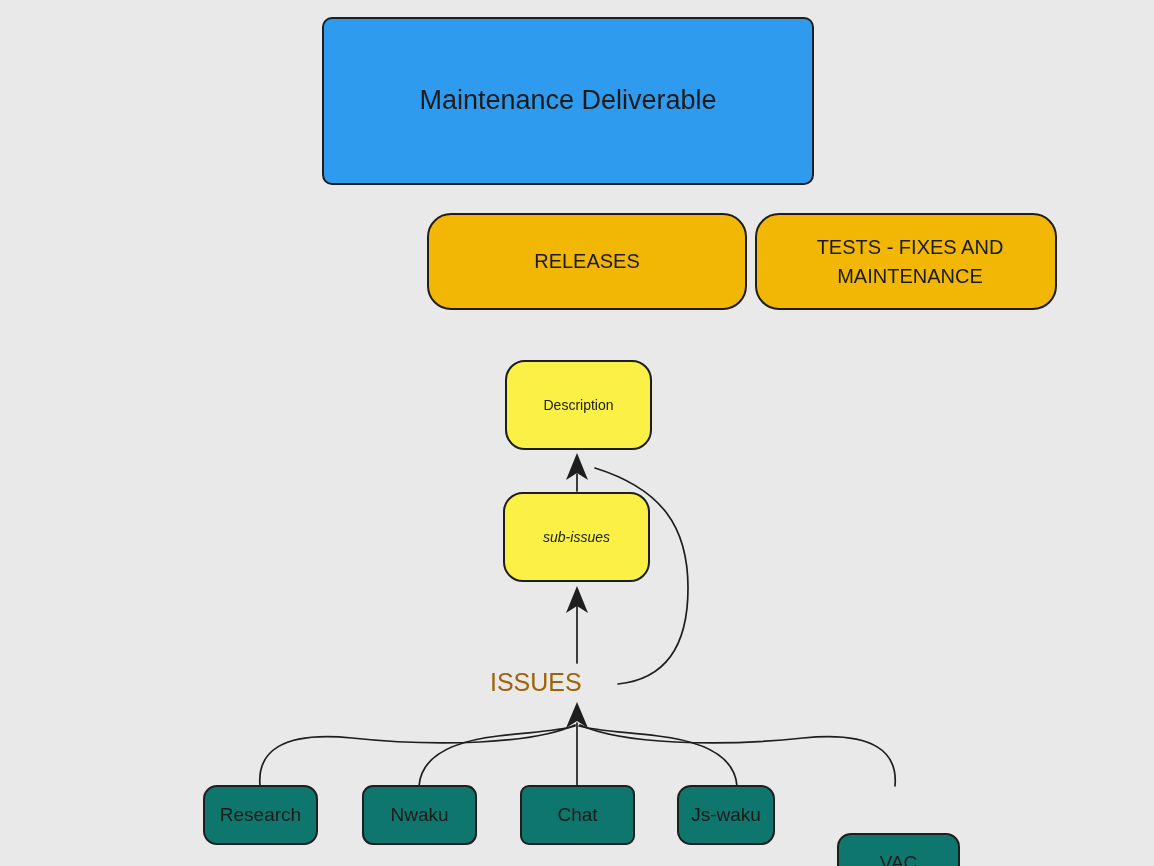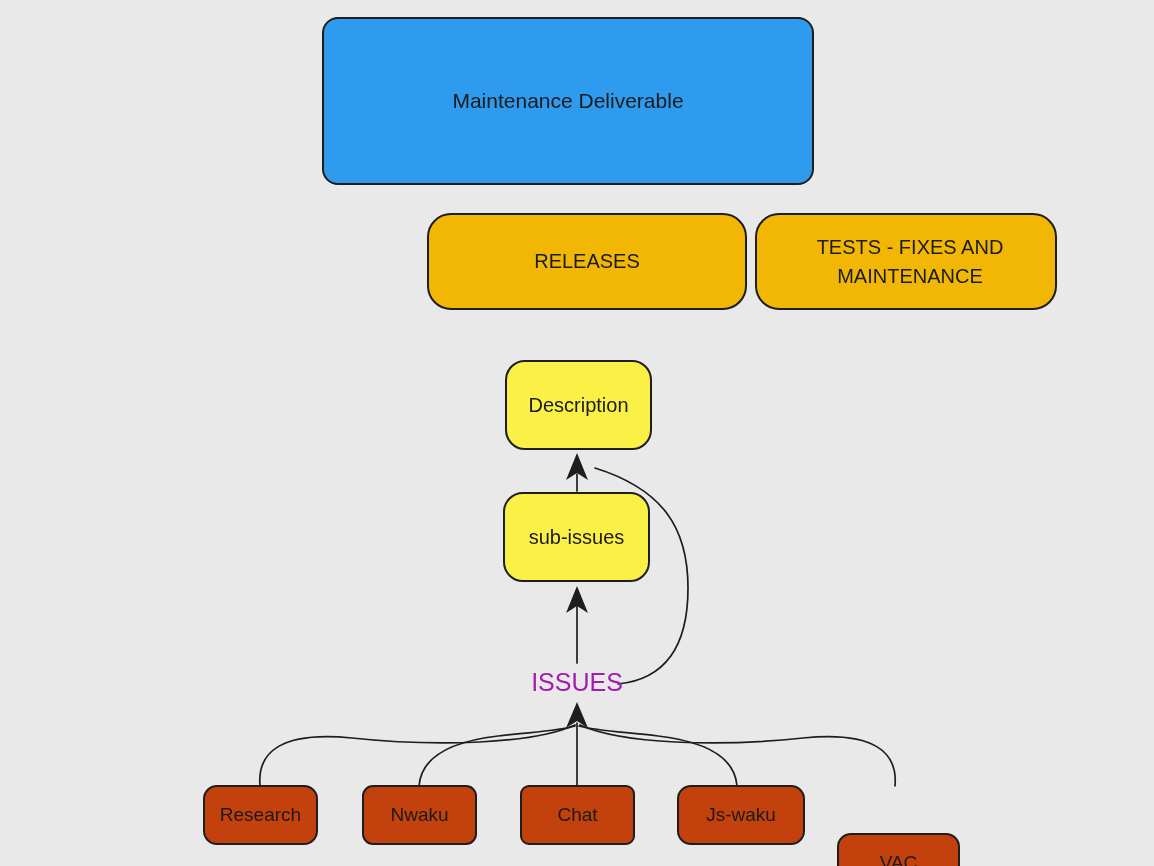--- a/index.html
+++ b/index.html
@@ -30,62 +30,62 @@
     justify-content: center;
     text-align: center;
     border: 2.5px solid #1e1e1e;
     color: #1b1b1b;
     line-height: 1.45;
   }
   .node-root {
     left: 322px; top: 17px;
     width: 492px; height: 168px;
     background: #2e9bef;
-    border-radius: 16px;
-    font-size: 21px;
+    border-radius: 10px;
+    font-size: 27px;
   }
   .node-category {
     top: 213px;
     height: 97px;
     background: #f2b705;
     border-radius: 24px;
     font-size: 20px;
     padding: 0 28px;
   }
   .node-cat-0 { left: 97px;  width: 297px; }
   .node-cat-1 { left: 427px; width: 320px; }
   .node-cat-2 { left: 755px; width: 302px; padding-left: 36px; }
   .node-yellow {
     width: 147px; height: 90px;
     background: #fbf046;
     border-radius: 20px;
-    font-size: 20px;
+    font-size: 14px;
     text-align: right;
   }
   .node-description { left: 505px; top: 360px; }
-  .node-subissues  { left: 503px; top: 492px; }
+  .node-subissues  { left: 503px; top: 492px; font-style: italic; }
   .issues-label {
     position: absolute;
     left: 490px; top: 668px;
     width: 174px;
-    text-align: center;
+    text-align: left;
     font-size: 25px;
-    color: #a21caf;
+    color: #a16207;
   }
   .node-source {
     top: 785px;
     height: 60px;
-    background: #c2410c;
+    background: #0f766e;
     border-radius: 14px;
     font-size: 19px;
   }
   .node-src-0 { left: 203px; width: 115px; }
   .node-src-1 { left: 362px; width: 115px; border-radius: 11px; }
   .node-src-2 { left: 520px; width: 115px; border-radius: 9px; }
-  .node-src-3 { left: 677px; width: 128px; }
+  .node-src-3 { left: 677px; width: 98px; }
   .node-src-4 { left: 837px; width: 123px; margin-top: 48px; }
   .edge {
     stroke: #1e1e1e;
     stroke-width: 1.7;
     fill: none;
     stroke-linecap: round;
   }
   .arrowhead {
     fill: #1e1e1e;
     stroke: none;

